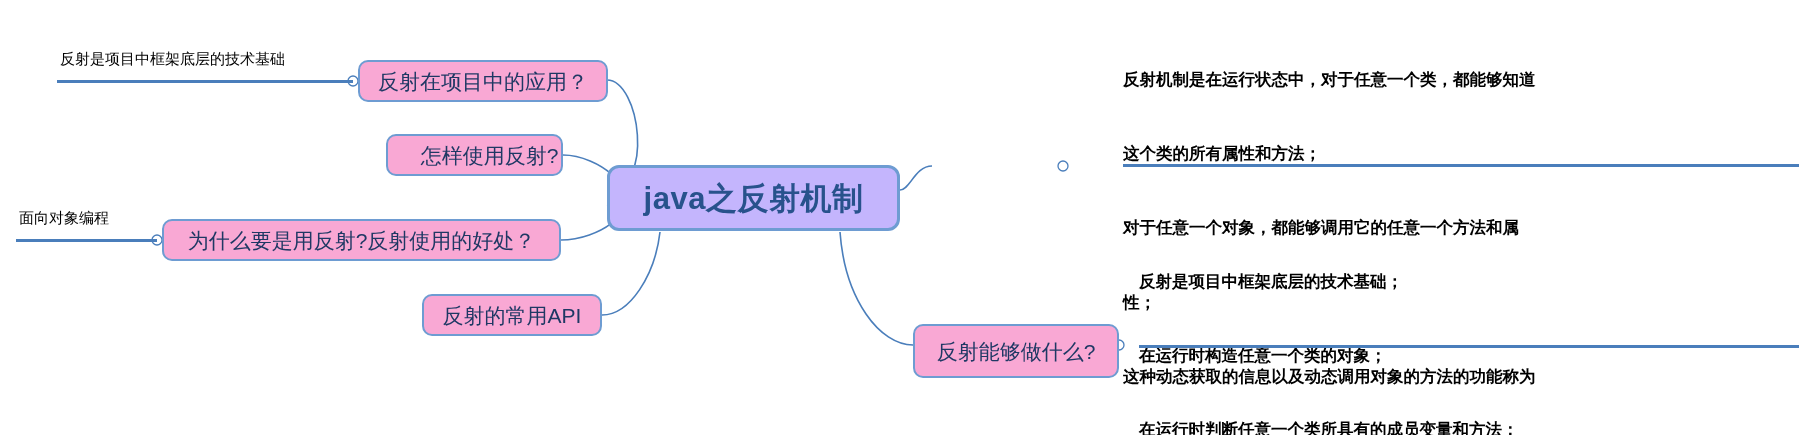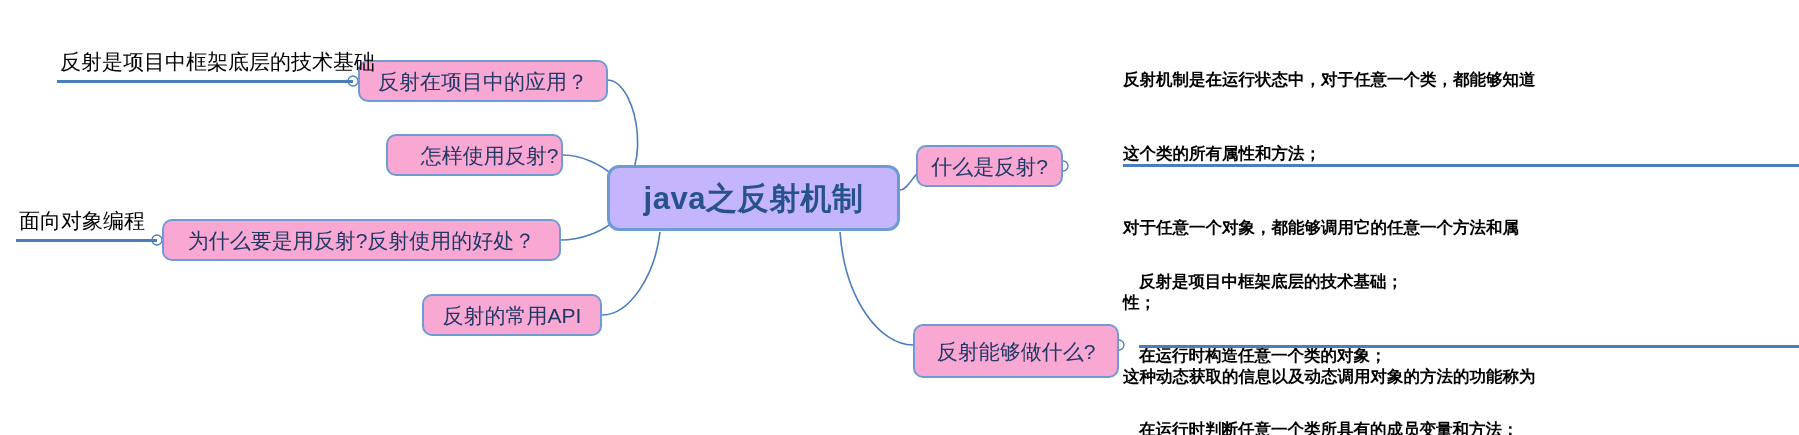--- a/index.html
+++ b/index.html
@@ -56,21 +56,21 @@
 
   .node.branch {
     font-size: 21px;
     font-weight: normal;
     color: #1f3864;
     padding: 0 14px;
   }
 
   .annot {
     position: absolute;
-    font-size: 21px;
+    font-size: 15px;
     color: #000000;
     white-space: nowrap;
     line-height: 1;
   }
 
   .annot-rule {
     position: absolute;
     height: 3px;
     background: #4a7ebb;
   }
@@ -126,23 +126,20 @@
   </div>
 
   <div class="node branch" style="left:162px; top:219px; width:399px; height:42px;">
     <span>为什么要是用反射?反射使用的好处？</span>
   </div>
 
   <div class="node branch" style="left:422px; top:294px; width:180px; height:42px;">
     <span>反射的常用API</span>
   </div>
 
-  <div class="node branch" style="left:916px; top:145px; width:147px; height:42px;">
-    <span>什么是反射?</span>
-  </div>
 
   <div class="node branch" style="left:913px; top:324px; width:206px; height:54px;">
     <span>反射能够做什么?</span>
   </div>
 
   <div class="annot" style="left:60px; top:51px;">反射是项目中框架底层的技术基础</div>
   <div class="annot-rule" style="left:57px; top:80px; width:296px;"></div>
 
   <div class="annot" style="left:19px; top:210px;">面向对象编程</div>
   <div class="annot-rule" style="left:16px; top:239px; width:141px;"></div>

